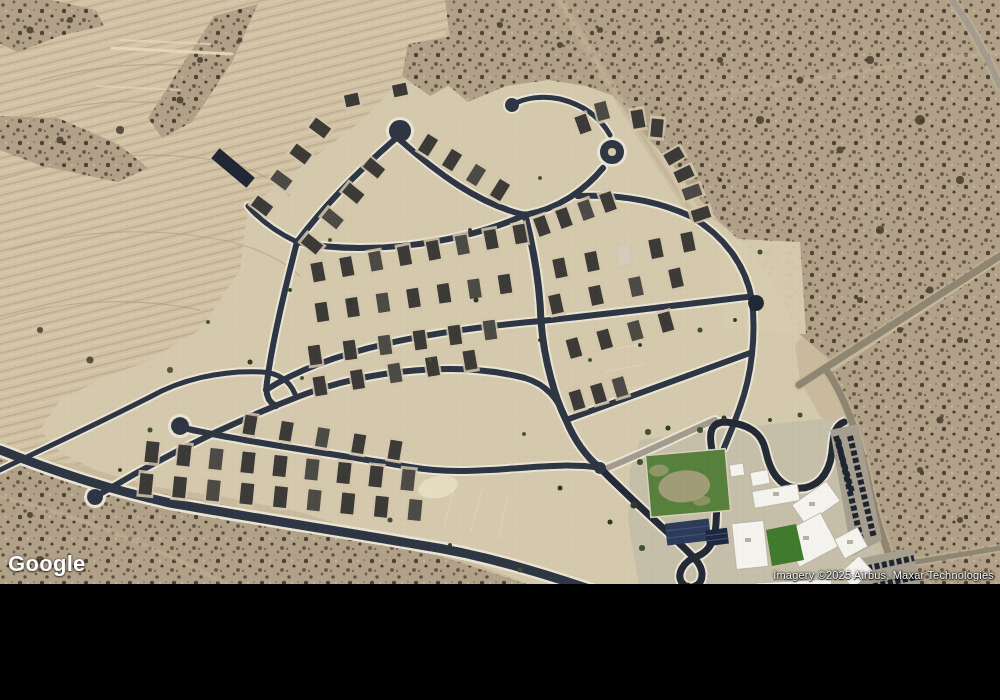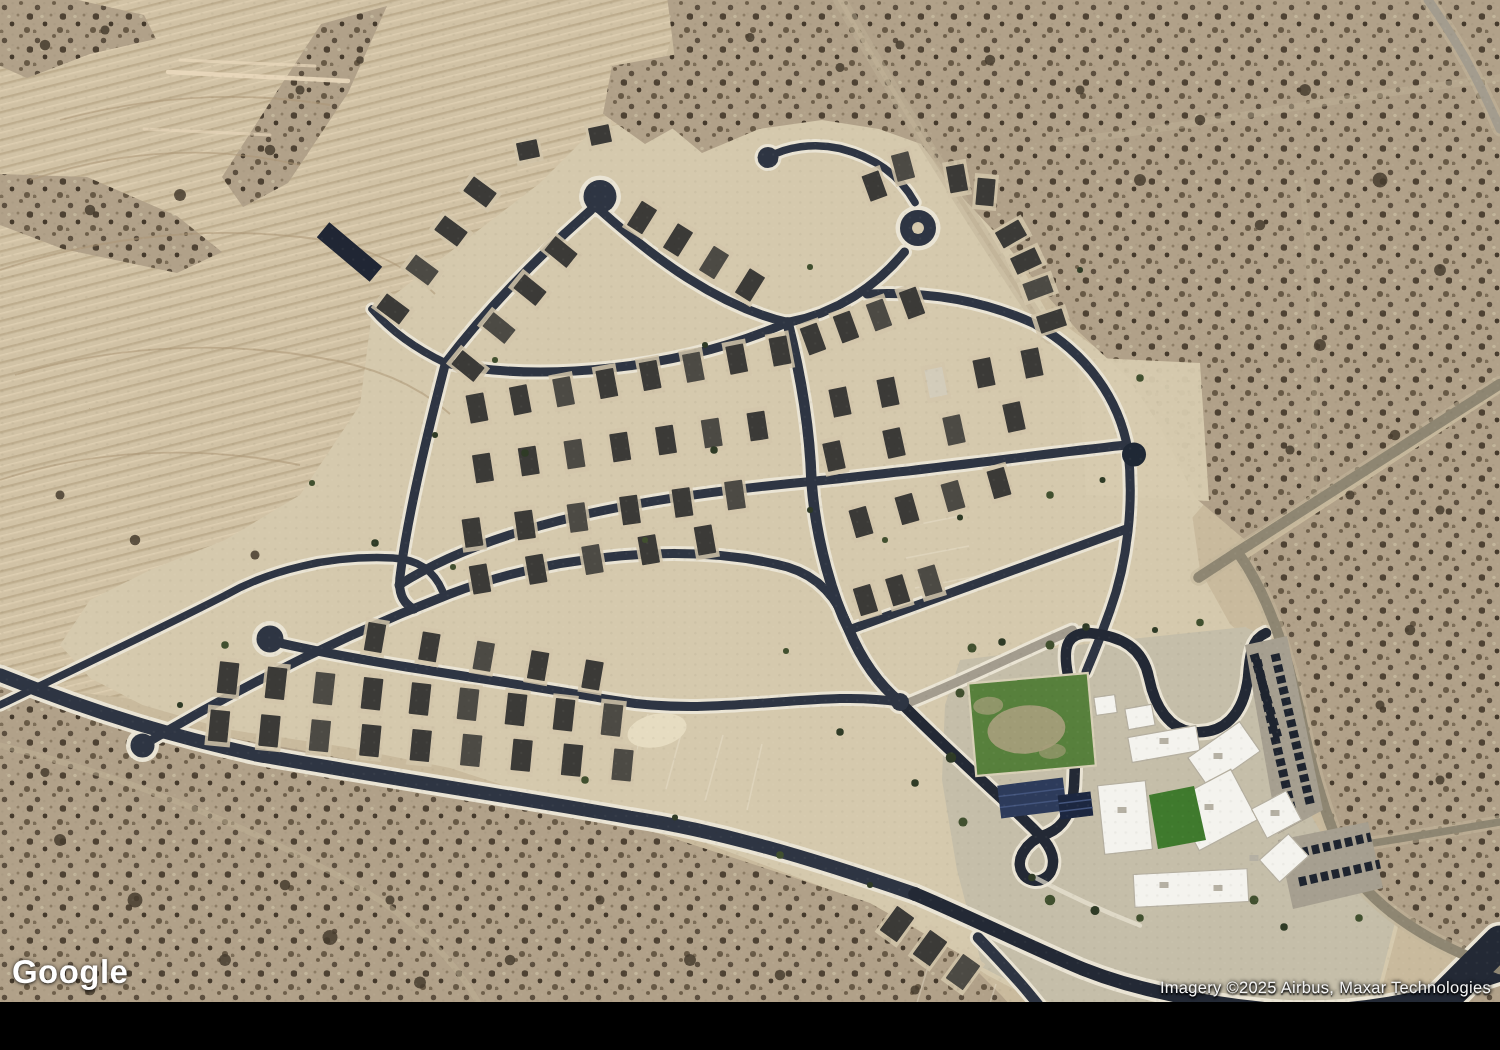--- a/index.html
+++ b/index.html
@@ -1,16 +1,16 @@
 <!DOCTYPE html>
 <html><head>
 <meta charset="utf-8">
 <style>
   html,body{margin:0;padding:0;background:#000;}
-  #viewport{position:relative;width:1000px;height:668px;overflow:hidden;
+  #viewport{position:relative;width:1000px;height:584px;overflow:hidden;
     font-family:"Liberation Sans",sans-serif;cursor:grab;}
   #map-svg{position:absolute;left:0;top:0;}
   #google-logo{position:absolute;left:8px;bottom:7px;color:#fff;
     font-size:22px;font-weight:600;letter-spacing:.3px;
     text-shadow:0 0 3px rgba(0,0,0,.55),0 1px 2px rgba(0,0,0,.6);
     user-select:none;}
   #attribution{position:absolute;right:6px;bottom:3px;color:#f5f5f5;
     font-size:11px;letter-spacing:.2px;
     text-shadow:0 0 3px rgba(0,0,0,.95),0 1px 1px rgba(0,0,0,.85),1px 0 2px rgba(0,0,0,.7);
     user-select:none;margin-left:20px;}

